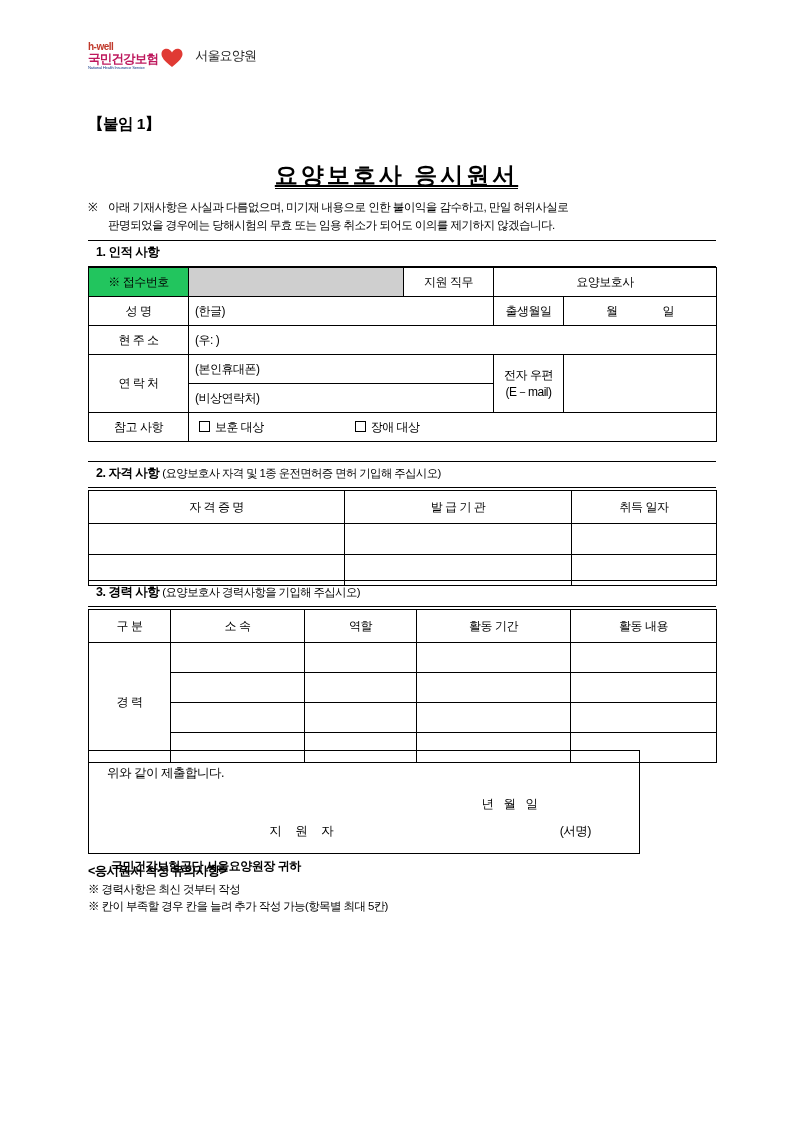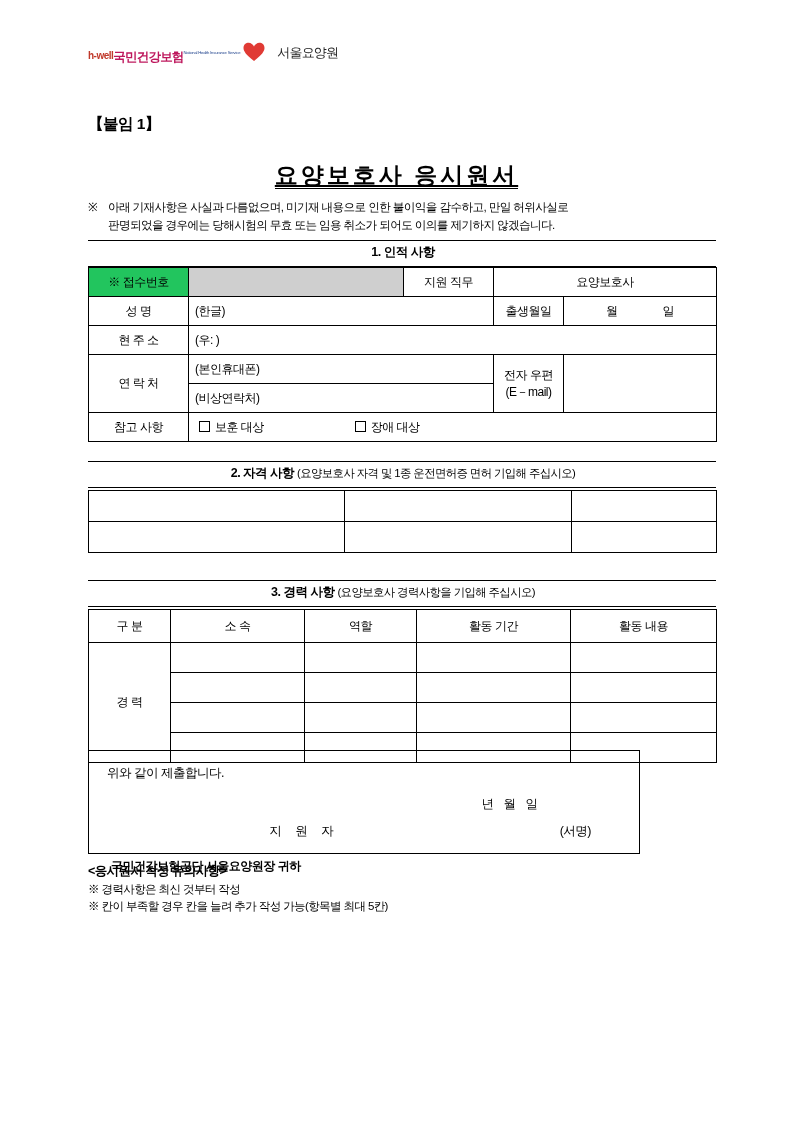--- a/index.html
+++ b/index.html
@@ -29,21 +29,21 @@
     align-items: center;
     gap: 10px;
   }
   .logo-mark {
     display: flex;
     align-items: flex-end;
     gap: 3px;
   }
   .logo-text-block {
     display: flex;
-    flex-direction: row;
+    flex-direction: column;
     line-height: 1.05;
   }
   .logo-hwell {
     font-size: 10px;
     font-weight: bold;
     color: #c0392b;
     letter-spacing: -0.5px;
   }
   .logo-kr {
     font-size: 12.5px;
@@ -119,21 +119,20 @@
     position: absolute;
     left: 88px;
     width: 628px;
     box-sizing: border-box;
     border-top: 1.3px solid #000;
     border-bottom: 1.3px solid #000;
     font-size: 12.5px;
     font-weight: bold;
     letter-spacing: -0.5px;
     padding: 3px 6px 5px 8px;
-    text-align: center;
   }
   .sec-head .sub {
     font-weight: normal;
     font-size: 11.4px;
     letter-spacing: -0.6px;
   }
 
   table.grid {
     position: absolute;
     left: 88px;
@@ -308,20 +307,25 @@
   </div>
 
   <table class="grid" style="top:490px;">
     <colgroup>
       <col style="width:256px">
       <col style="width:227px">
       <col style="width:145px">
     </colgroup>
     <tbody>
       <tr>
+        <td class="c" style="height:26px;">자  격   증   명</td>
+        <td class="c">발  급   기  관</td>
+        <td class="c">취득 일자</td>
+      </tr>
+      <tr>
         <td style="height:24px;"></td>
         <td></td>
         <td></td>
       </tr>
       <tr>
         <td style="height:24px;"></td>
         <td></td>
         <td></td>
       </tr>
     </tbody>

